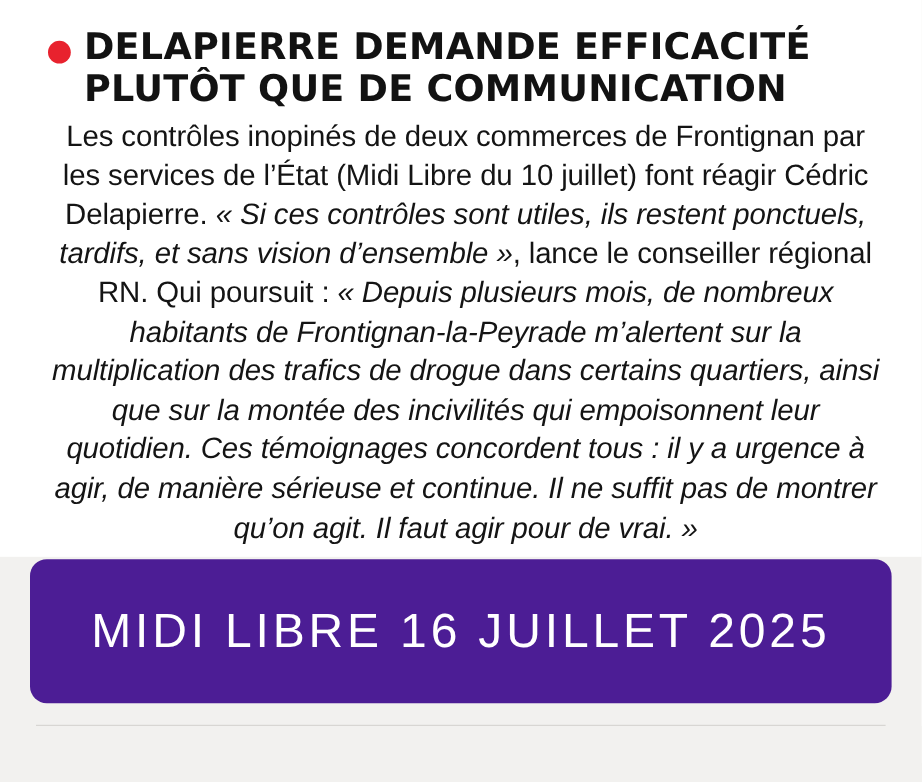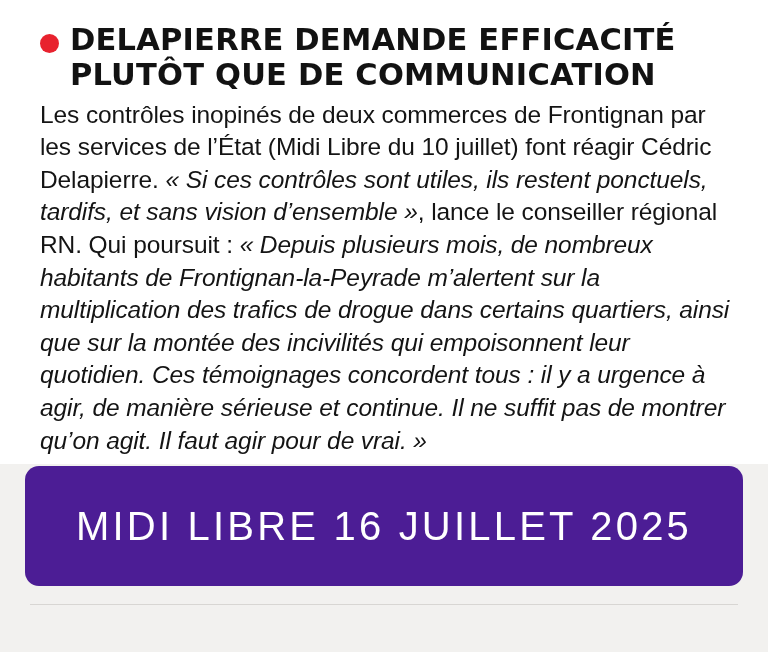--- a/index.html
+++ b/index.html
@@ -56,20 +56,21 @@
     max-width: 650px;
   }
   .body-text {
     margin: 6px 0 0 0;
     font-family: "Liberation Sans", sans-serif;
     font-size: 24.5px;
     line-height: 1.33;
     color: #141414;
     letter-spacing: -0.1px;
     max-width: 700px;
+    text-align: center;
   }
   .body-text .quote {
     font-style: italic;
   }
   .banner {
     position: absolute;
     left: 25px;
     top: 466px;
     width: 718px;
     height: 120px;

